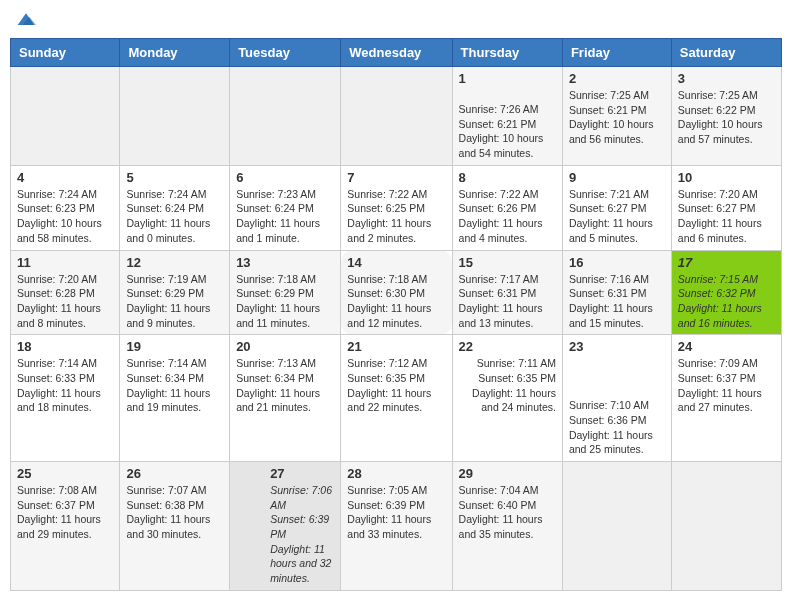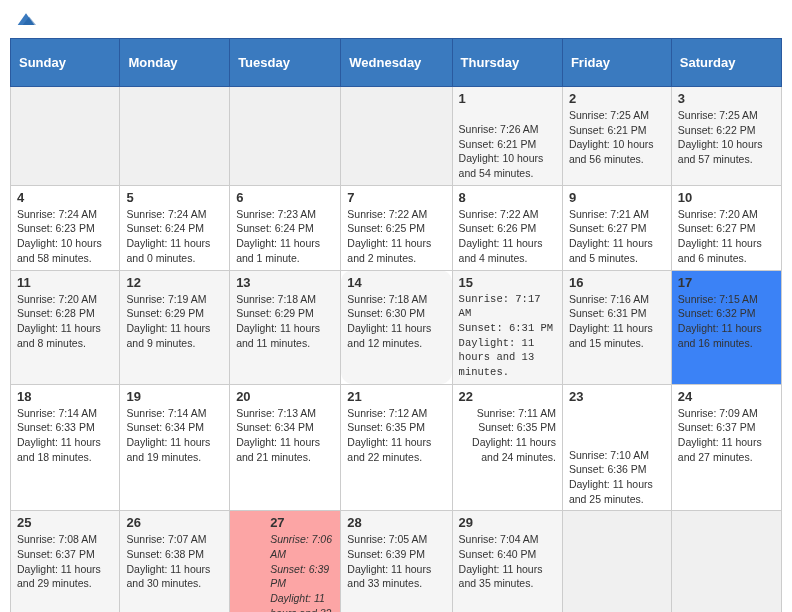--- a/index.html
+++ b/index.html
@@ -54,21 +54,21 @@
       color: #555;
     }
     .calendar {
       width: 100%;
       border-collapse: collapse;
     }
     .calendar th {
       background-color: #3a7abf;
       color: #fff;
       text-align: left;
-      padding: 16px 8px;
+      padding: 6px 8px;
       font-size: 13px;
       font-weight: bold;
       border: 1px solid #2a5a9f;
     }
     .calendar td {
       vertical-align: top;
       border: 1px solid #ccc;
       padding: 4px 6px;
       width: 113px;
       min-height: 80px;
@@ -218,31 +218,31 @@
 Daylight: 11 hours and 11 minutes.</div>
         </td>
         <td style="background-color: rgb(245, 245, 245); border-radius: 12px;">
           <span class="day-num">14</span>
           <div class="day-info" style="white-space: pre-line;">Sunrise: 7:18 AM
 Sunset: 6:30 PM
 Daylight: 11 hours and 12 minutes.</div>
         </td>
         <td style="background-color: rgb(245, 245, 245);">
           <span class="day-num">15</span>
-          <div class="day-info" style="white-space: pre-line; font-family: Liberation Mono, monospace;">Sunrise: 7:17 AM
+          <div class="day-info" style="white-space: pre-line;">Sunrise: 7:17 AM
 Sunset: 6:31 PM
 Daylight: 11 hours and 13 minutes.</div>
         </td>
         <td style="background-color: rgb(245, 245, 245);">
           <span class="day-num">16</span>
           <div class="day-info" style="white-space: pre-line;">Sunrise: 7:16 AM
 Sunset: 6:31 PM
 Daylight: 11 hours and 15 minutes.</div>
         </td>
-        <td style="background-color: #3b82f6;">
+        <td style="background-color: #84cc16; font-style: italic;">
           <span class="day-num">17</span>
           <div class="day-info" style="white-space: pre-line;">Sunrise: 7:15 AM
 Sunset: 6:32 PM
 Daylight: 11 hours and 16 minutes.</div>
         </td>
       </tr>
       <tr>
         <td style="background-color: rgb(255, 255, 255);">
           <span class="day-num">18</span>
           <div class="day-info" style="white-space: pre-line;">Sunrise: 7:14 AM
@@ -292,21 +292,21 @@
           <div class="day-info" style="white-space: pre-line;">Sunrise: 7:08 AM
 Sunset: 6:37 PM
 Daylight: 11 hours and 29 minutes.</div>
         </td>
         <td style="background-color: rgb(245, 245, 245);">
           <span class="day-num">26</span>
           <div class="day-info" style="white-space: pre-line;">Sunrise: 7:07 AM
 Sunset: 6:38 PM
 Daylight: 11 hours and 30 minutes.</div>
         </td>
-        <td style="background-color: #fca5a5; padding-left: 40px;">
+        <td style="background-color: #e5e5e5; padding-left: 40px;">
           <span class="day-num">27</span>
           <div class="day-info" style="white-space: pre-line; font-style: italic;">Sunrise: 7:06 AM
 Sunset: 6:39 PM
 Daylight: 11 hours and 32 minutes.</div>
         </td>
         <td style="background-color: rgb(245, 245, 245);">
           <span class="day-num">28</span>
           <div class="day-info" style="white-space: pre-line;">Sunrise: 7:05 AM
 Sunset: 6:39 PM
 Daylight: 11 hours and 33 minutes.</div>

